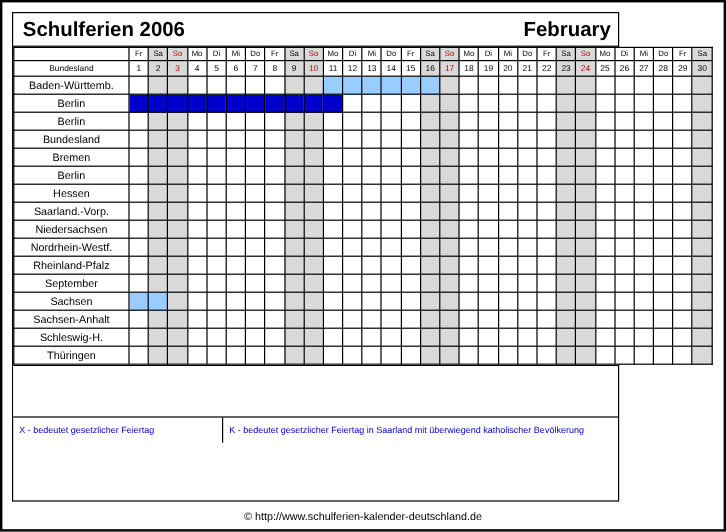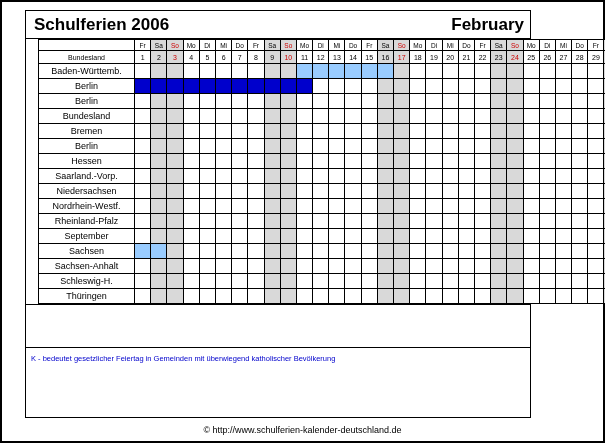--- a/index.html
+++ b/index.html
@@ -11,21 +11,21 @@
   }
   .page{
     position:relative;
     width:605px;height:443px;
     box-sizing:border-box;
     border:2px solid #000;
     background:#ffffff;
   }
   .frame{
     position:absolute;
-    left:23px;top:8px;
+    left:8px;top:8px;
     width:506px;height:408px;
     border:1px solid #000;
     box-sizing:border-box;
     background:#ffffff;
   }
   
   .titlebar{
     display:flex;
     align-items:center;
     justify-content:space-between;
@@ -44,21 +44,20 @@
     font-size:17px;
     font-weight:bold;
     color:#000;
   }
   
   table.cal{
     border-collapse:collapse;
     table-layout:fixed;
     width:583px;
     font-size:7px;
-    margin-left:12px;
   }
   table.cal td, table.cal th{
     border:1px solid #000;
     padding:0;
     margin:0;
     text-align:center;
     vertical-align:middle;
     font-weight:normal;
     box-sizing:border-box;
   }
@@ -778,19 +777,20 @@
             <td class="day "></td>
             <td class="day "></td>
             <td class="day sa"></td>
           </tr>
         </tbody>
     </table>
 
     <div class="spacer"></div>
 
     <div class="legend">
-      <div class="l2">K - bedeutet gesetzlicher Feiertag in Gemeinden mit überwiegend katholischer Bevölkerung</div>
+      <div class="l1">X - bedeutet gesetzlicher Feiertag</div>
+      <div class="l2">K - bedeutet gesetzlicher Feiertag in Saarland mit überwiegend katholischer Bevölkerung</div>
     </div>
 
   </div>
 
   <div class="footer">© http://www.schulferien-kalender-deutschland.de</div>
 </div>
 
 </body></html>

